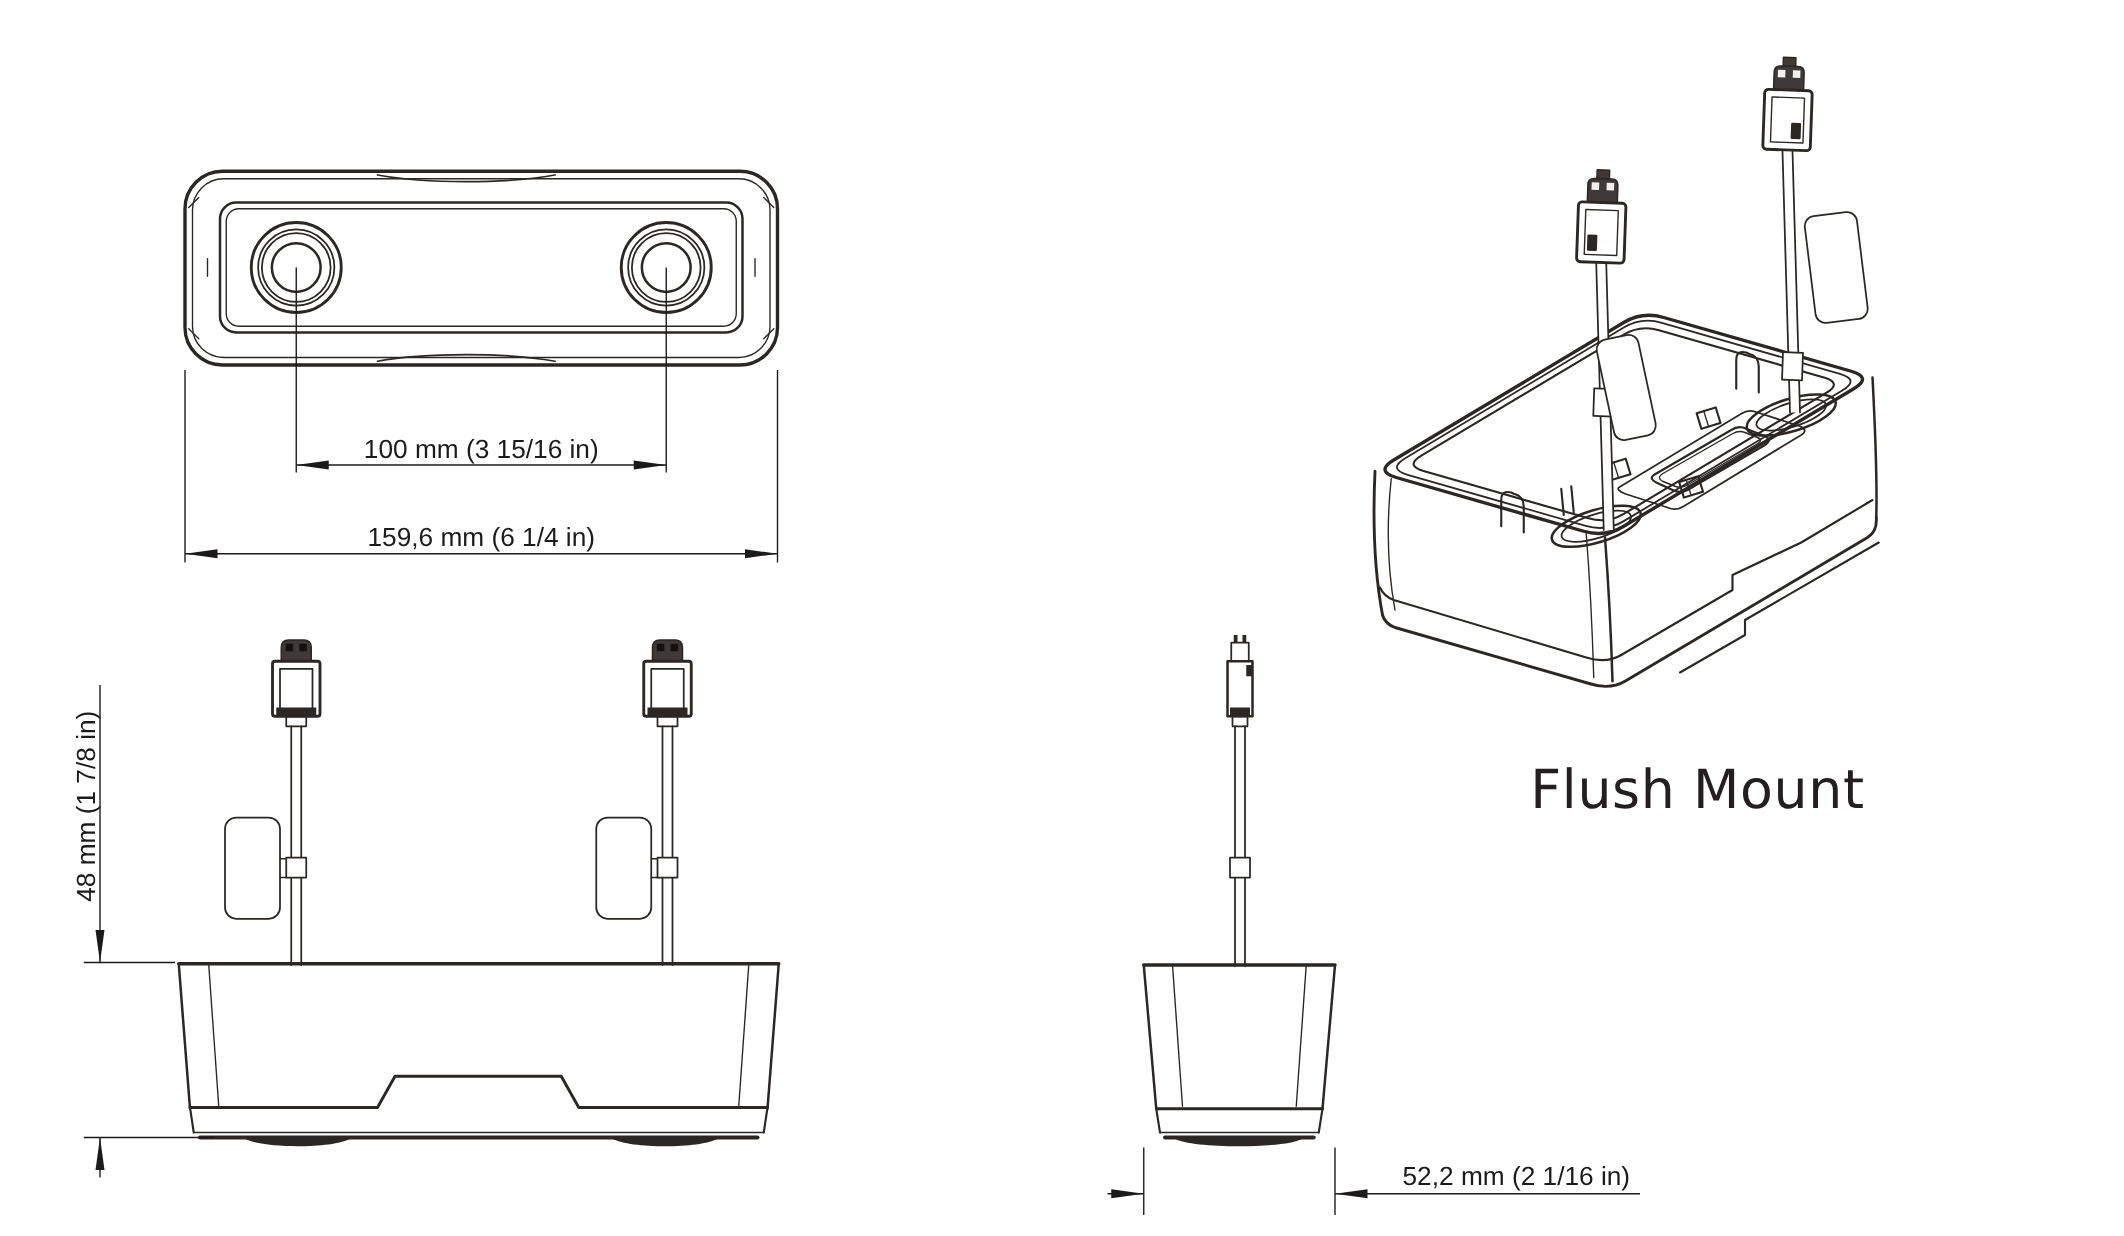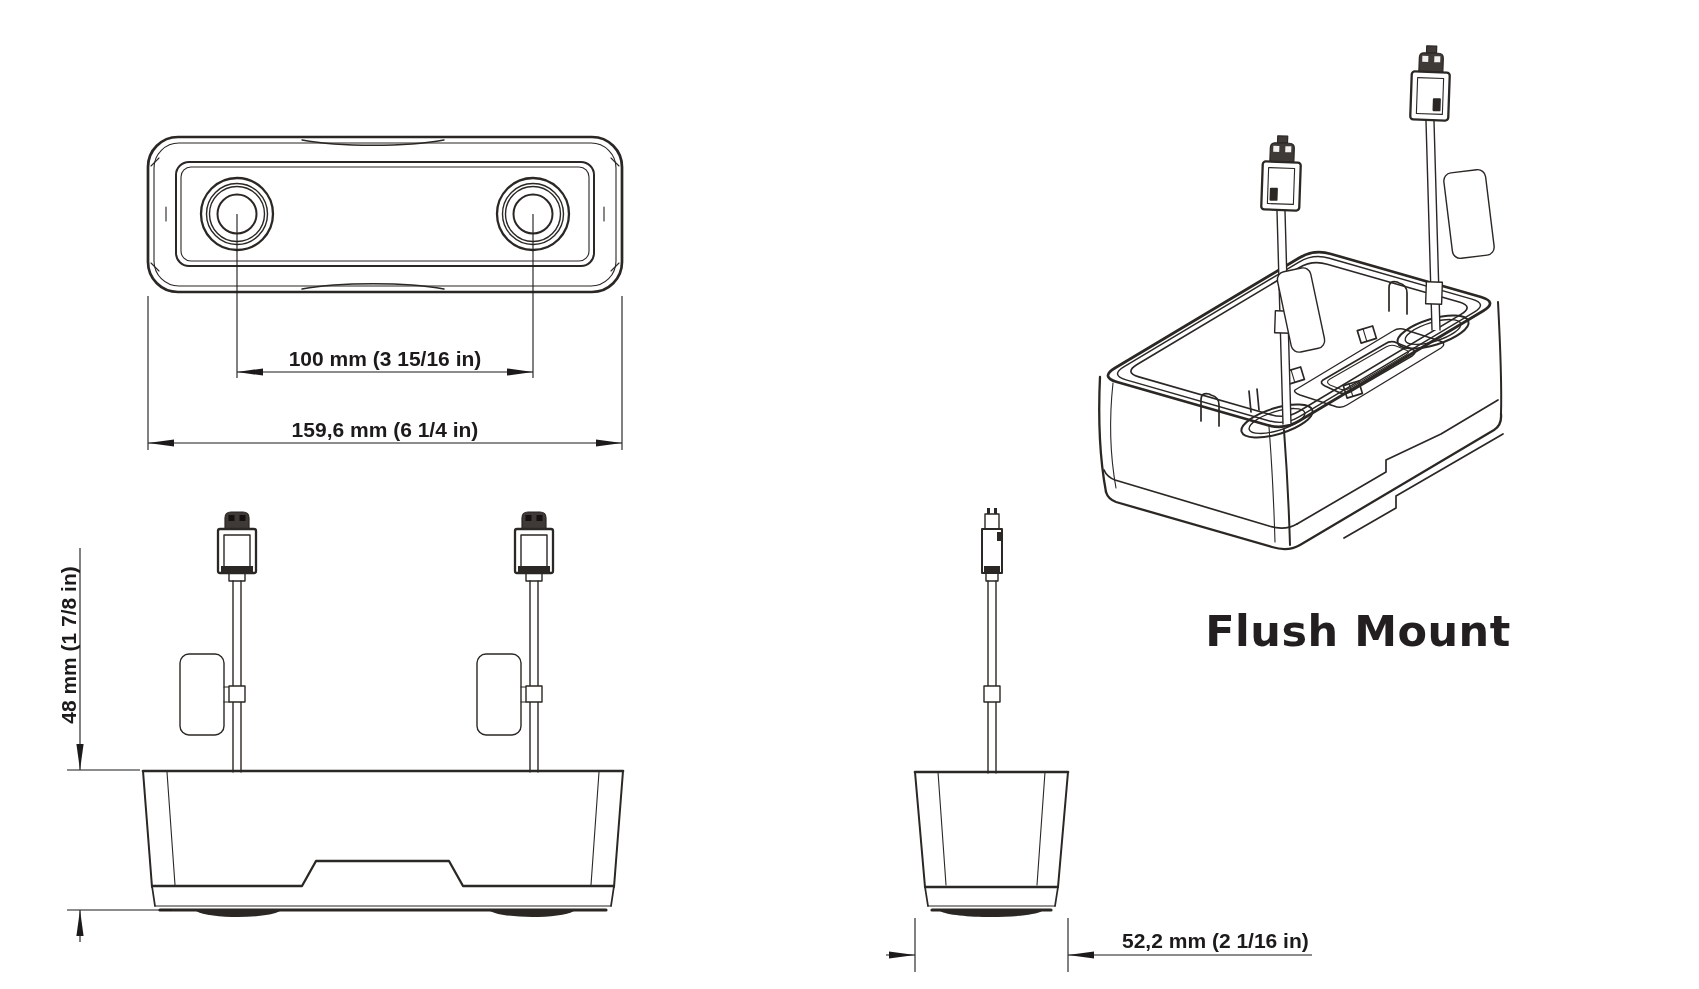--- a/index.html
+++ b/index.html
@@ -1,16 +1,16 @@
 <!DOCTYPE html>
 <html style="--line: #2b2724; --text: #1c1a1a; --title_text: #231f20; --connector: #3f3a37; --background: #ffffff;"><head>
 <meta charset="utf-8">
 <style>
   html,body{margin:0;padding:0;background:var(--background,#fff);}
-  .canvas{position:relative;width:1699px;height:989px;background:var(--background,#fff);overflow:hidden;font-weight:bold;}
+  .canvas{position:relative;width:1699px;height:989px;background:var(--background,#fff);overflow:hidden;}
   svg .o{stroke:var(--line,#2b2724);fill:none;stroke-linejoin:round;stroke-linecap:round;}
   svg .w1{stroke-width:1.1}
   svg .w13{stroke-width:1.4}
   svg .w16{stroke-width:1.7}
   svg .w2{stroke-width:2}
   svg .w22{stroke-width:2.3}
   svg .w26{stroke-width:2.7}
   svg .w3{stroke-width:3.2}
   svg .fD{fill:var(--connector,#3f3a37);stroke:var(--line,#2b2724);stroke-width:1.2;stroke-linejoin:round;}
   svg .fB{fill:#141110;stroke:none;}

